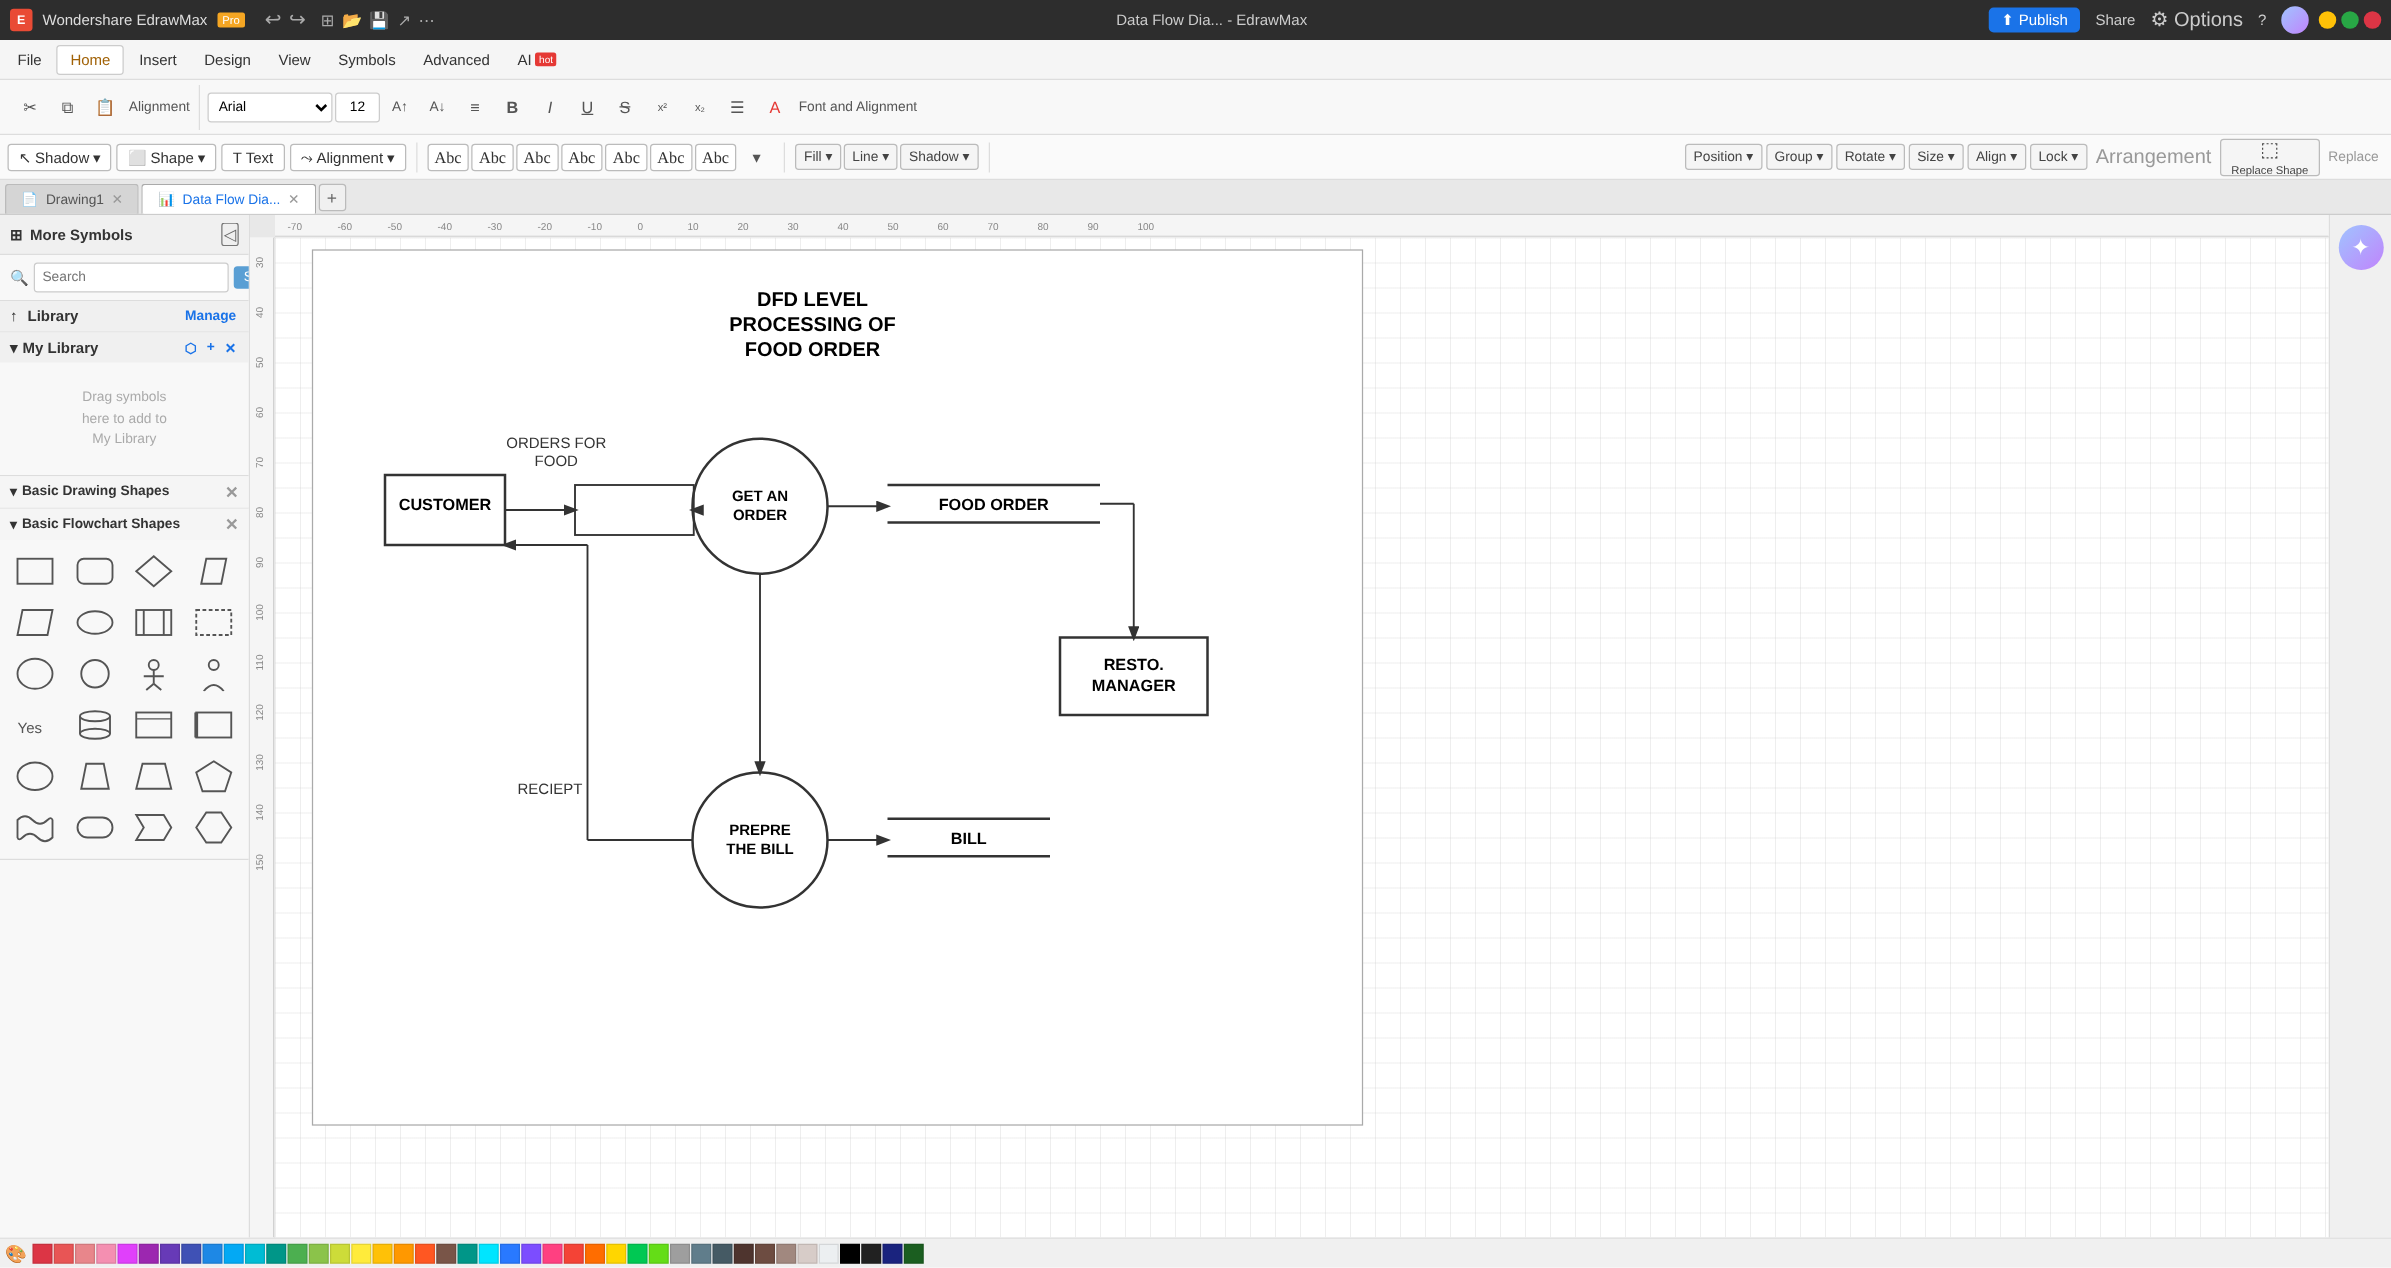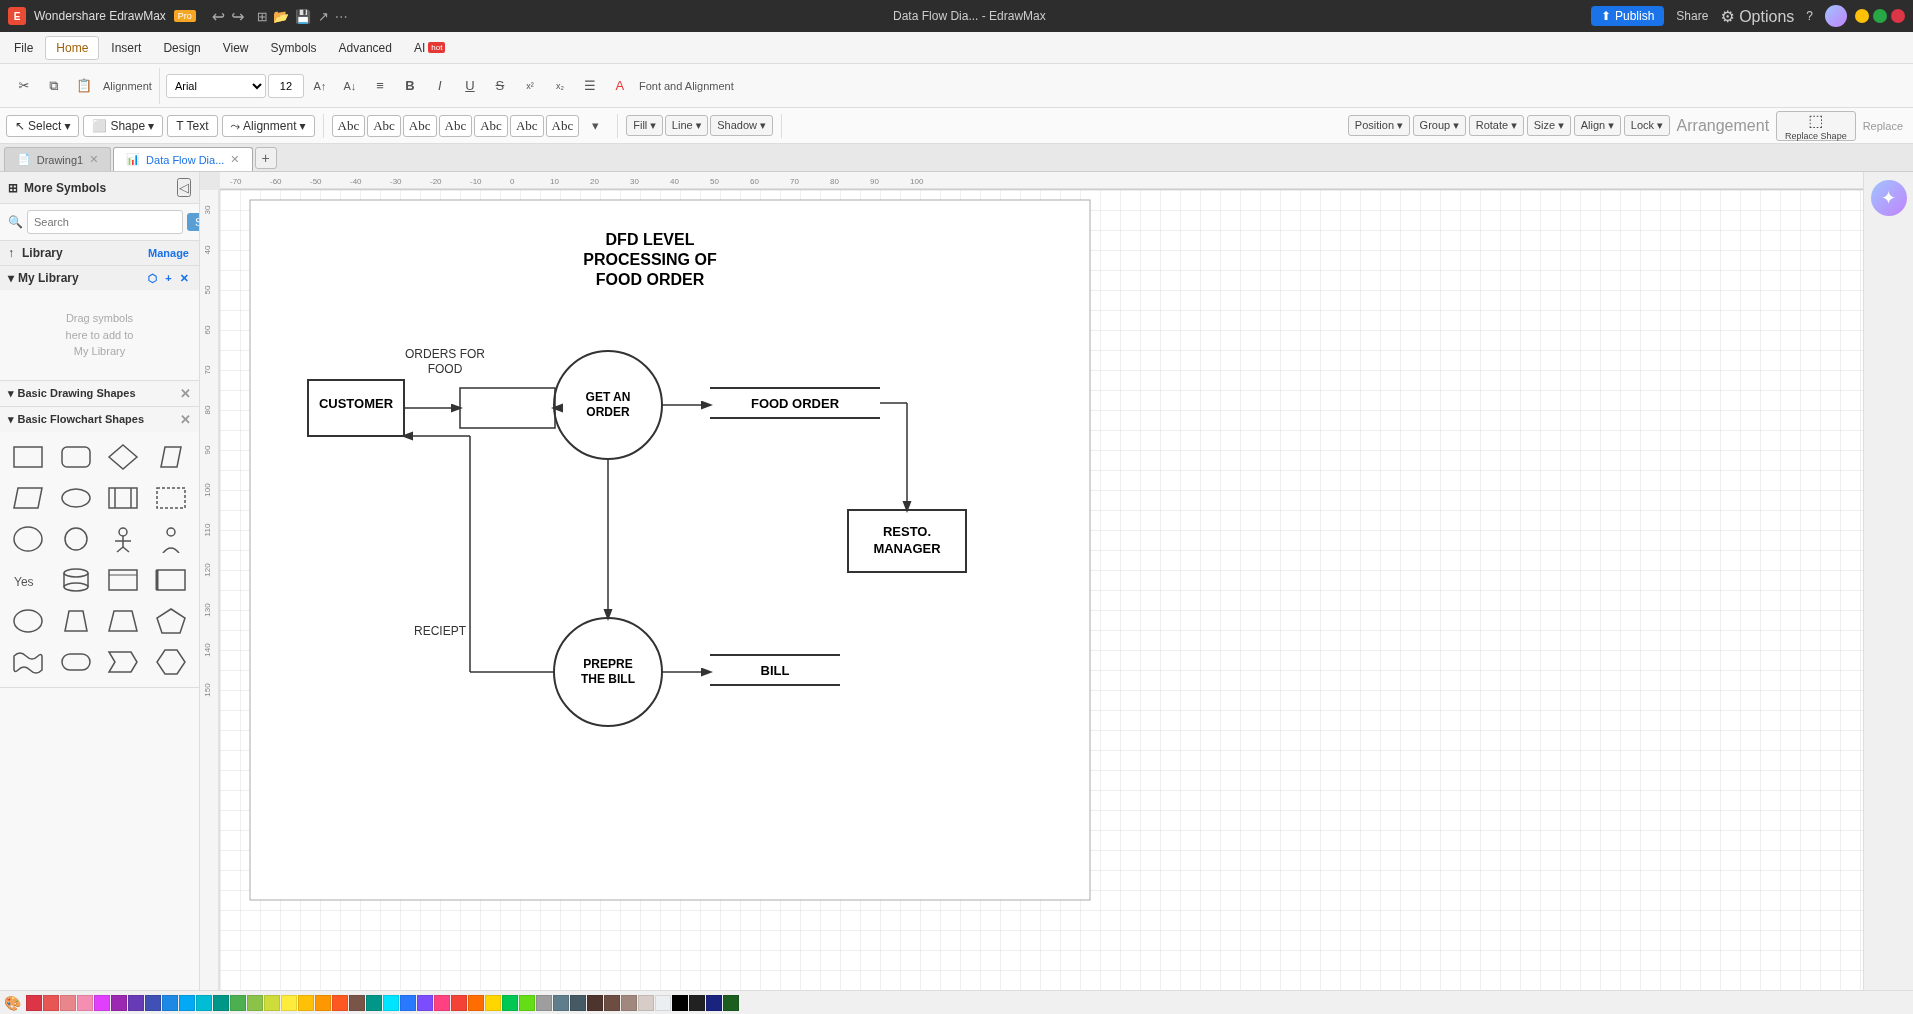--- a/index.html
+++ b/index.html
@@ -377,21 +377,21 @@
     <button class="tb-btn" style="font-size:9px;">x₂</button>
     <button class="tb-btn">☰</button>
     <button class="tb-btn" style="color:#e53935;">A</button>
     <span class="tb-label">Font and Alignment</span>
   </div>
 </div>
 
 <div id="toolbar2">
   <div class="select-btn">
     <span>↖</span>
-    <span>Select</span>
+    <span>Shadow</span>
     <span>▾</span>
   </div>
   <div class="shape-btn">
     <span>⬜</span>
     <span>Shape</span>
     <span>▾</span>
   </div>
   <div class="connector-btn">
     <span>T</span>
     <span>Text</span>

